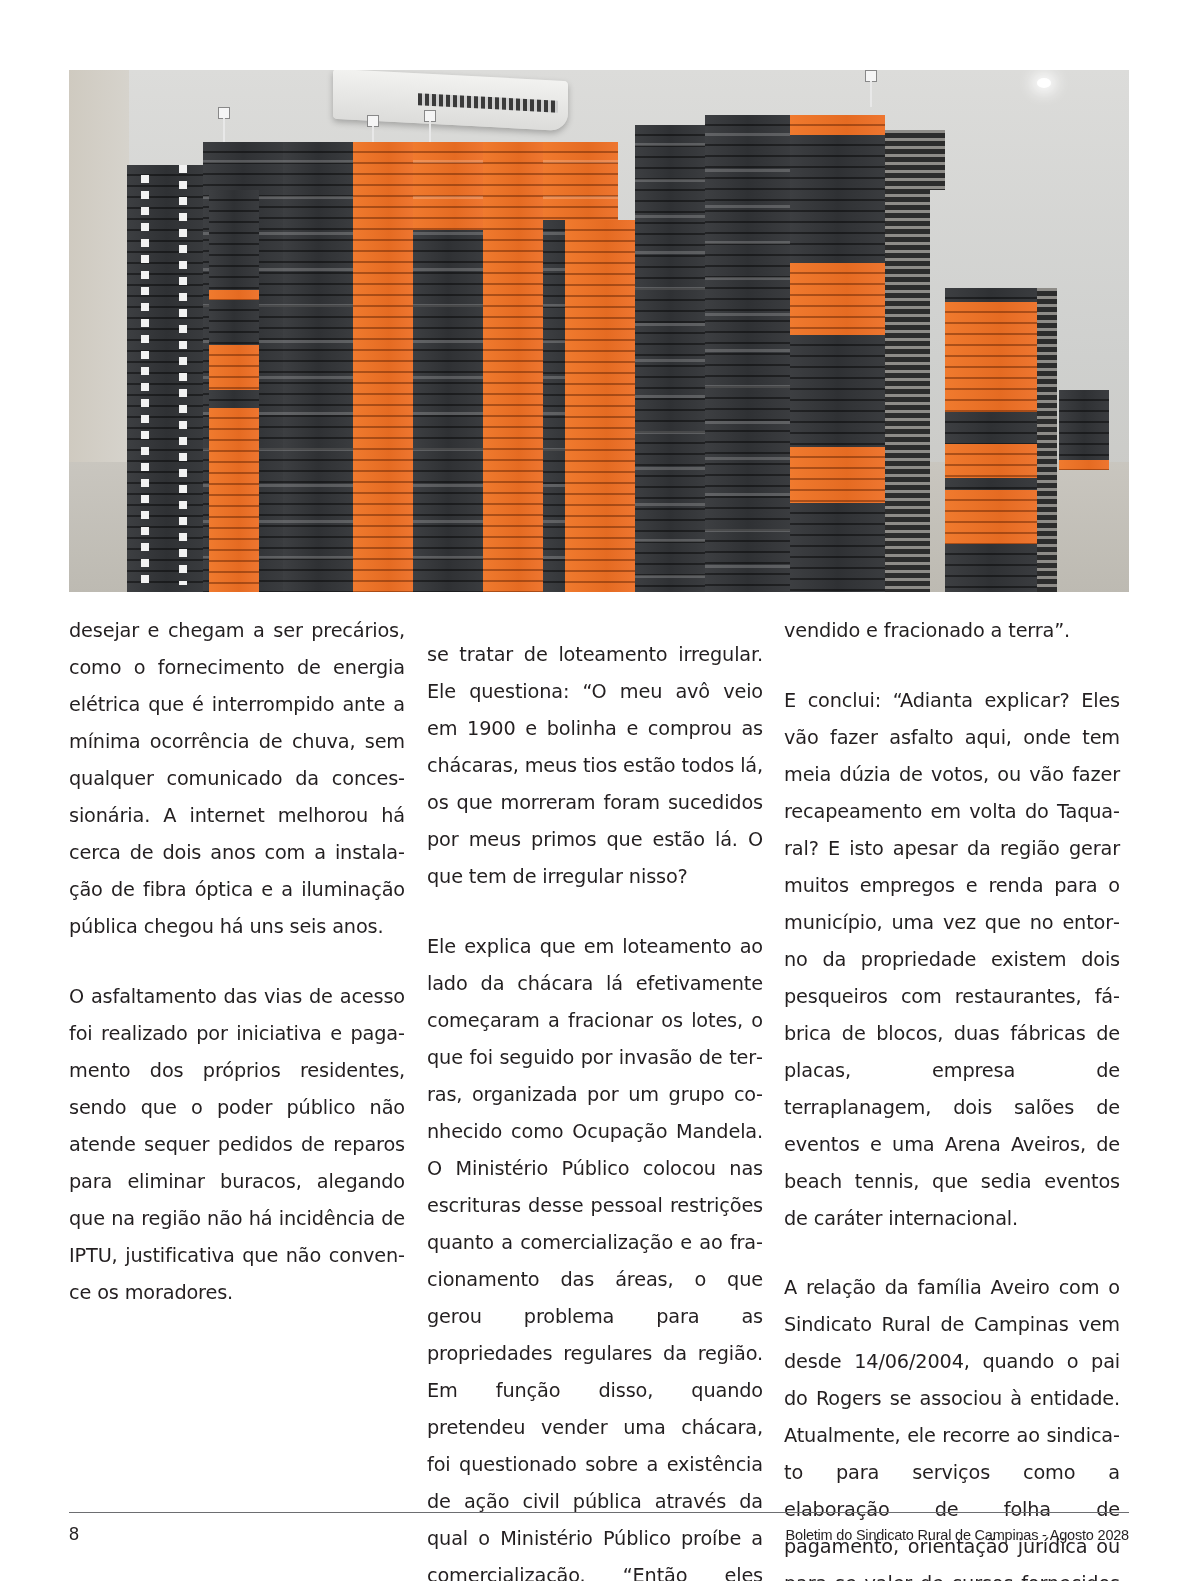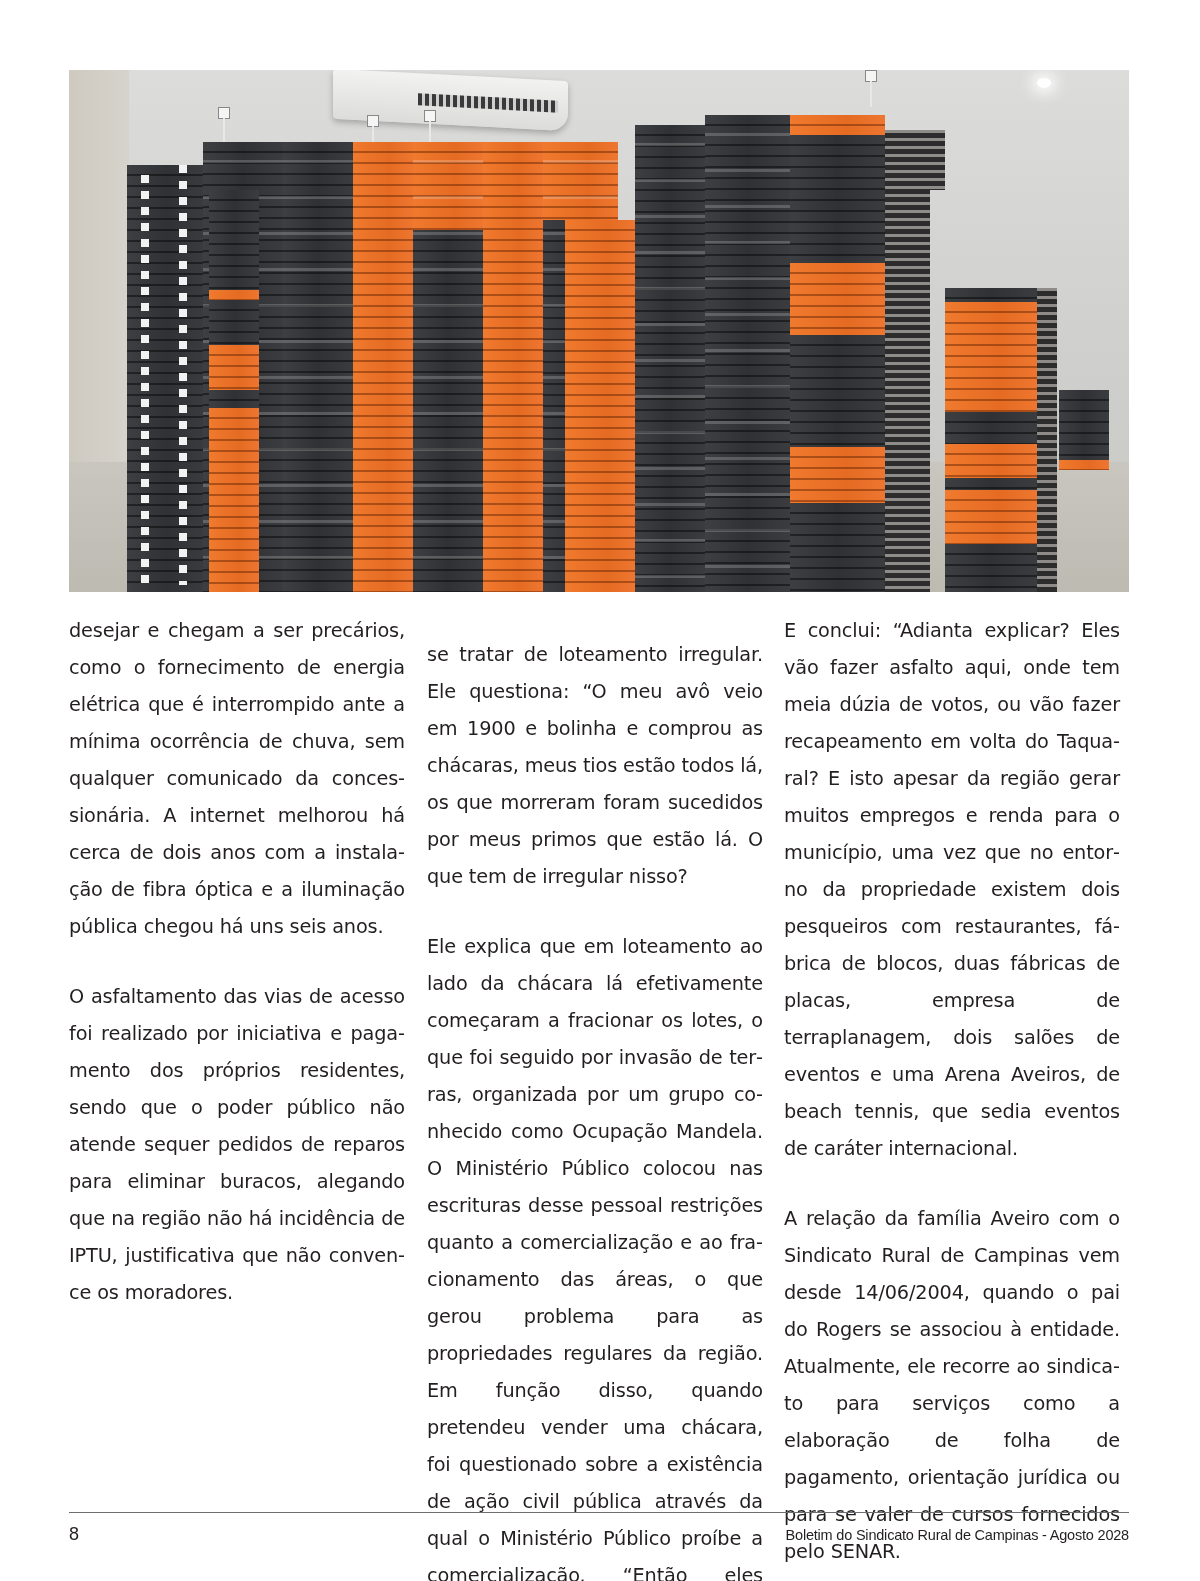--- a/index.html
+++ b/index.html
@@ -198,20 +198,21 @@
 <div class="columns">
   <div class="col c1">
     <p>desejar e chegam a ser precários, como o fornecimento de energia elétrica que é interrompido ante a mínima ocorrência de chuva, sem qualquer comunicado da conces­sionária. A internet melhorou há cerca de dois anos com a instala­ção de fibra óptica e a iluminação pública chegou há uns seis anos.</p>
     <p>O asfaltamento das vias de acesso foi realizado por iniciativa e paga­mento dos próprios residentes, sendo que o poder público não atende sequer pedidos de reparos para eliminar buracos, alegando que na região não há incidência de IPTU, justificativa que não conven­ce os moradores.</p>
   </div>
   <div class="col c2">
     <p>se tratar de loteamento irregular. Ele questiona: “O meu avô veio em 1900 e bolinha e comprou as chá­caras, meus tios estão todos lá, os que morreram foram sucedidos por meus primos que estão lá. O que tem de irregular nisso?</p>
     <p>Ele explica que em loteamento ao lado da chácara lá efetivamente começaram a fracionar os lotes, o que foi seguido por invasão de ter­ras, organizada por um grupo co­nhecido como Ocupação Mandela. O Ministério Público colocou nas escrituras desse pessoal restrições quanto a comercialização e ao fra­cionamento das áreas, o que gerou problema para as propriedades re­gulares da região. Em função disso, quando pretendeu vender uma chácara, foi questionado sobre a existência de ação civil pública através da qual o Ministério Públi­co proíbe a comercialização. “Então eles concluíram que o loteamento é irregular, como se a gente tivesse</p>
   </div>
   <div class="col c3">
+    <p>vendido e fracionado a terra”.</p>
     <p>E conclui: “Adianta explicar? Eles vão fazer asfalto aqui, onde tem meia dúzia de votos, ou vão fazer recapeamento em volta do Taqua­ral? E isto apesar da região gerar muitos empregos e renda para o município, uma vez que no entor­no da propriedade existem dois pesqueiros com restaurantes, fá­brica de blocos, duas fábricas de placas, empresa de terraplanagem, dois salões de eventos e uma Arena Aveiros, de beach tennis, que sedia eventos de caráter internacional.</p>
     <p>A relação da família Aveiro com o Sindicato Rural de Campinas vem desde 14/06/2004, quando o pai do Rogers se associou à entidade. Atualmente, ele recorre ao sindica­to para serviços como a elaboração de folha de pagamento, orientação jurídica ou para se valer de cursos fornecidos pelo SENAR.</p>
   </div>
 </div>
 
 <div class="rule"></div>
 <div class="page-number">8</div>
 <div class="running-title">Boletim do Sindicato Rural de Campinas - Agosto 2028</div>
 
 </body></html>

